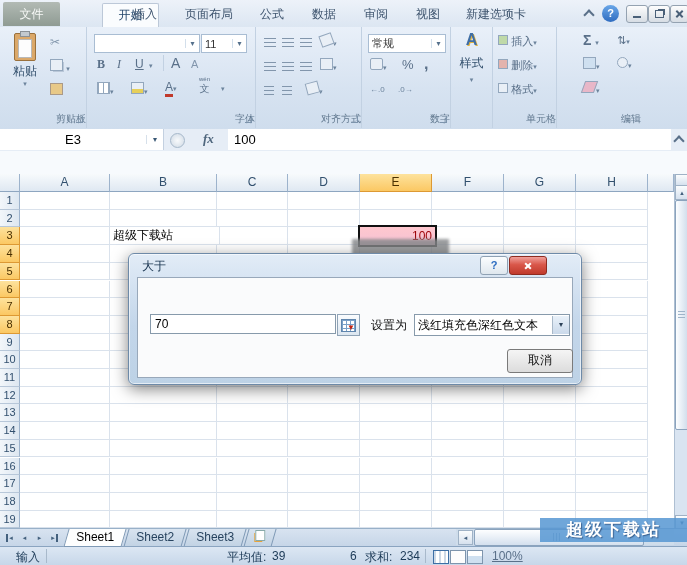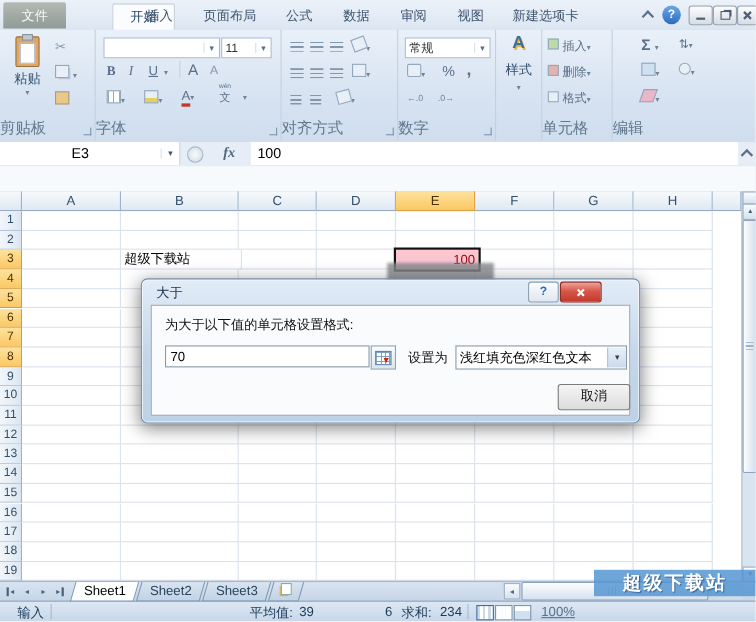--- a/index.html
+++ b/index.html
@@ -17,21 +17,21 @@
   .winbtn{position:absolute;top:5px;height:16px;background:linear-gradient(#fdfdfd,#d7dde4);
           border:1px solid #94a2b1;border-radius:3px;display:flex;align-items:center;justify-content:center;}
   .chev{width:6px;height:6px;border-left:2px solid #5a7089;border-top:2px solid #5a7089;transform:rotate(45deg);margin-top:3px;}
   .minbar{width:8px;height:2px;background:#4a6078;margin-top:6px;}
   .restbox{width:7px;height:6px;border:1px solid #4a6078;box-shadow:2px -2px 0 -1px #4a6078;}
   .xbar{position:absolute;width:9px;height:2px;background:#4a6078;}
   
   #ribbon{position:absolute;left:0;top:27px;width:687px;height:102px;
           background:linear-gradient(#e9f0f9,#d7e3f1 60%,#cfdded);border-bottom:1px solid #b6c7da;}
   .rgroup{position:absolute;top:0;height:101px;border-right:1px solid #c2d1e2;}
-  .grouplabel{position:absolute;bottom:2px;left:0;right:0;text-align:left;font-size:14px;color:#61788f;}
+  .grouplabel{position:absolute;bottom:2px;left:0;right:0;text-align:right;font-size:10px;color:#61788f;}
   .launcher{position:absolute;right:3px;bottom:5px;width:6px;height:6px;
             border-right:1px solid #7d94ac;border-bottom:1px solid #7d94ac;}
   .combo{position:absolute;height:17px;background:#fff;border:1px solid #a9bdd3;
          display:flex;align-items:center;font-size:11px;color:#333;}
   .combo .cval{padding-left:3px;flex:1;white-space:nowrap;overflow:hidden;}
   .combo .carr{width:13px;text-align:center;color:#55708c;font-size:8px;border-left:1px solid #d3dfeb;}
   .ico{color:#8296ac;line-height:1;display:inline-block;}
   .dArr{font-size:7px;color:#6c839c;}
   .lines{width:12px;height:9px;background:repeating-linear-gradient(to bottom,#8296ac 0 1.5px,transparent 1.5px 4px);display:inline-block;}
   .miniicon{display:inline-block;width:11px;height:10px;border:1px solid #93a7bd;background:#e9eff6;}
@@ -530,21 +530,20 @@
   </div>
 
   <div id="dialog">
     <div id="dlg-title">大于</div>
     <div id="dlg-help">?</div>
     <div id="dlg-close">
       <span class="xbar" style="transform:rotate(45deg);"></span>
       <span class="xbar" style="transform:rotate(-45deg);"></span>
     </div>
     <div id="dlg-panel">
-      <div id="dlg-desc">为大于以下值的单元格设置格式:</div>
       <input id="dlg-input" type="text" value="70" style="">
       <div id="dlg-rangebtn">
           <span class="rangeico">
             <i>▼</i>
           </span>
         </div>
       <div id="dlg-with">设置为</div>
       <div id="dlg-select">
         <span class="selval">浅红填充色深红色文本</span>
         <span class="selarr">▾</span>

